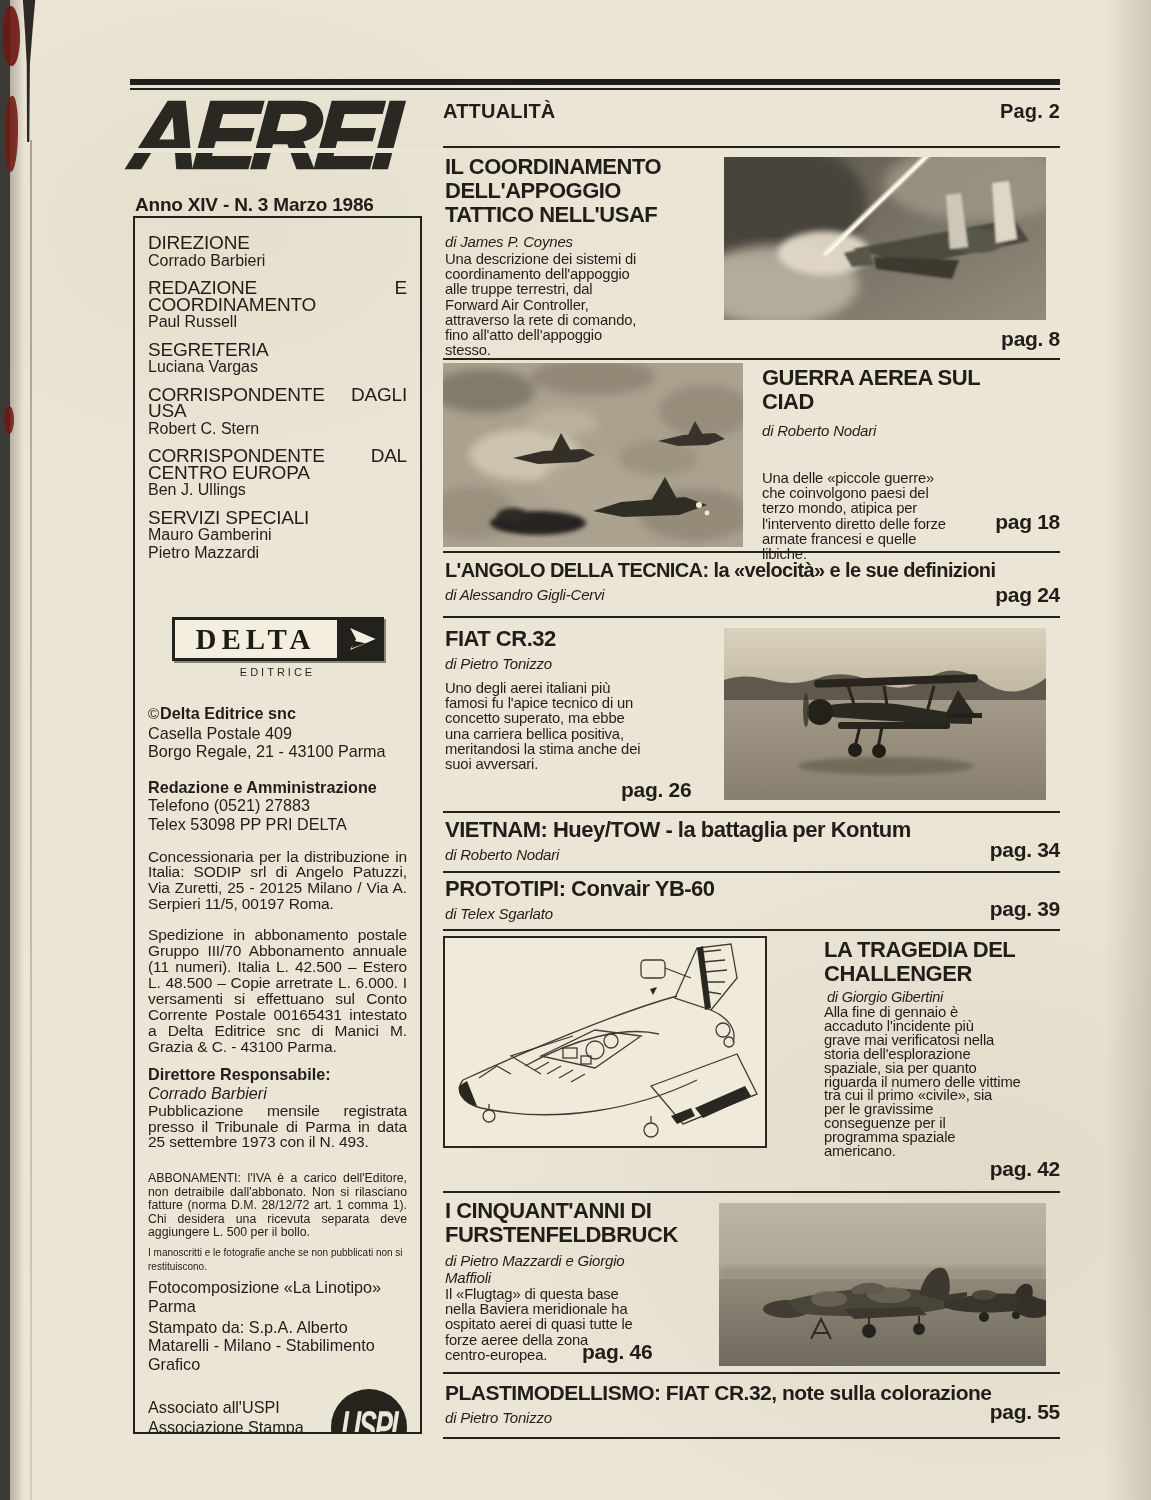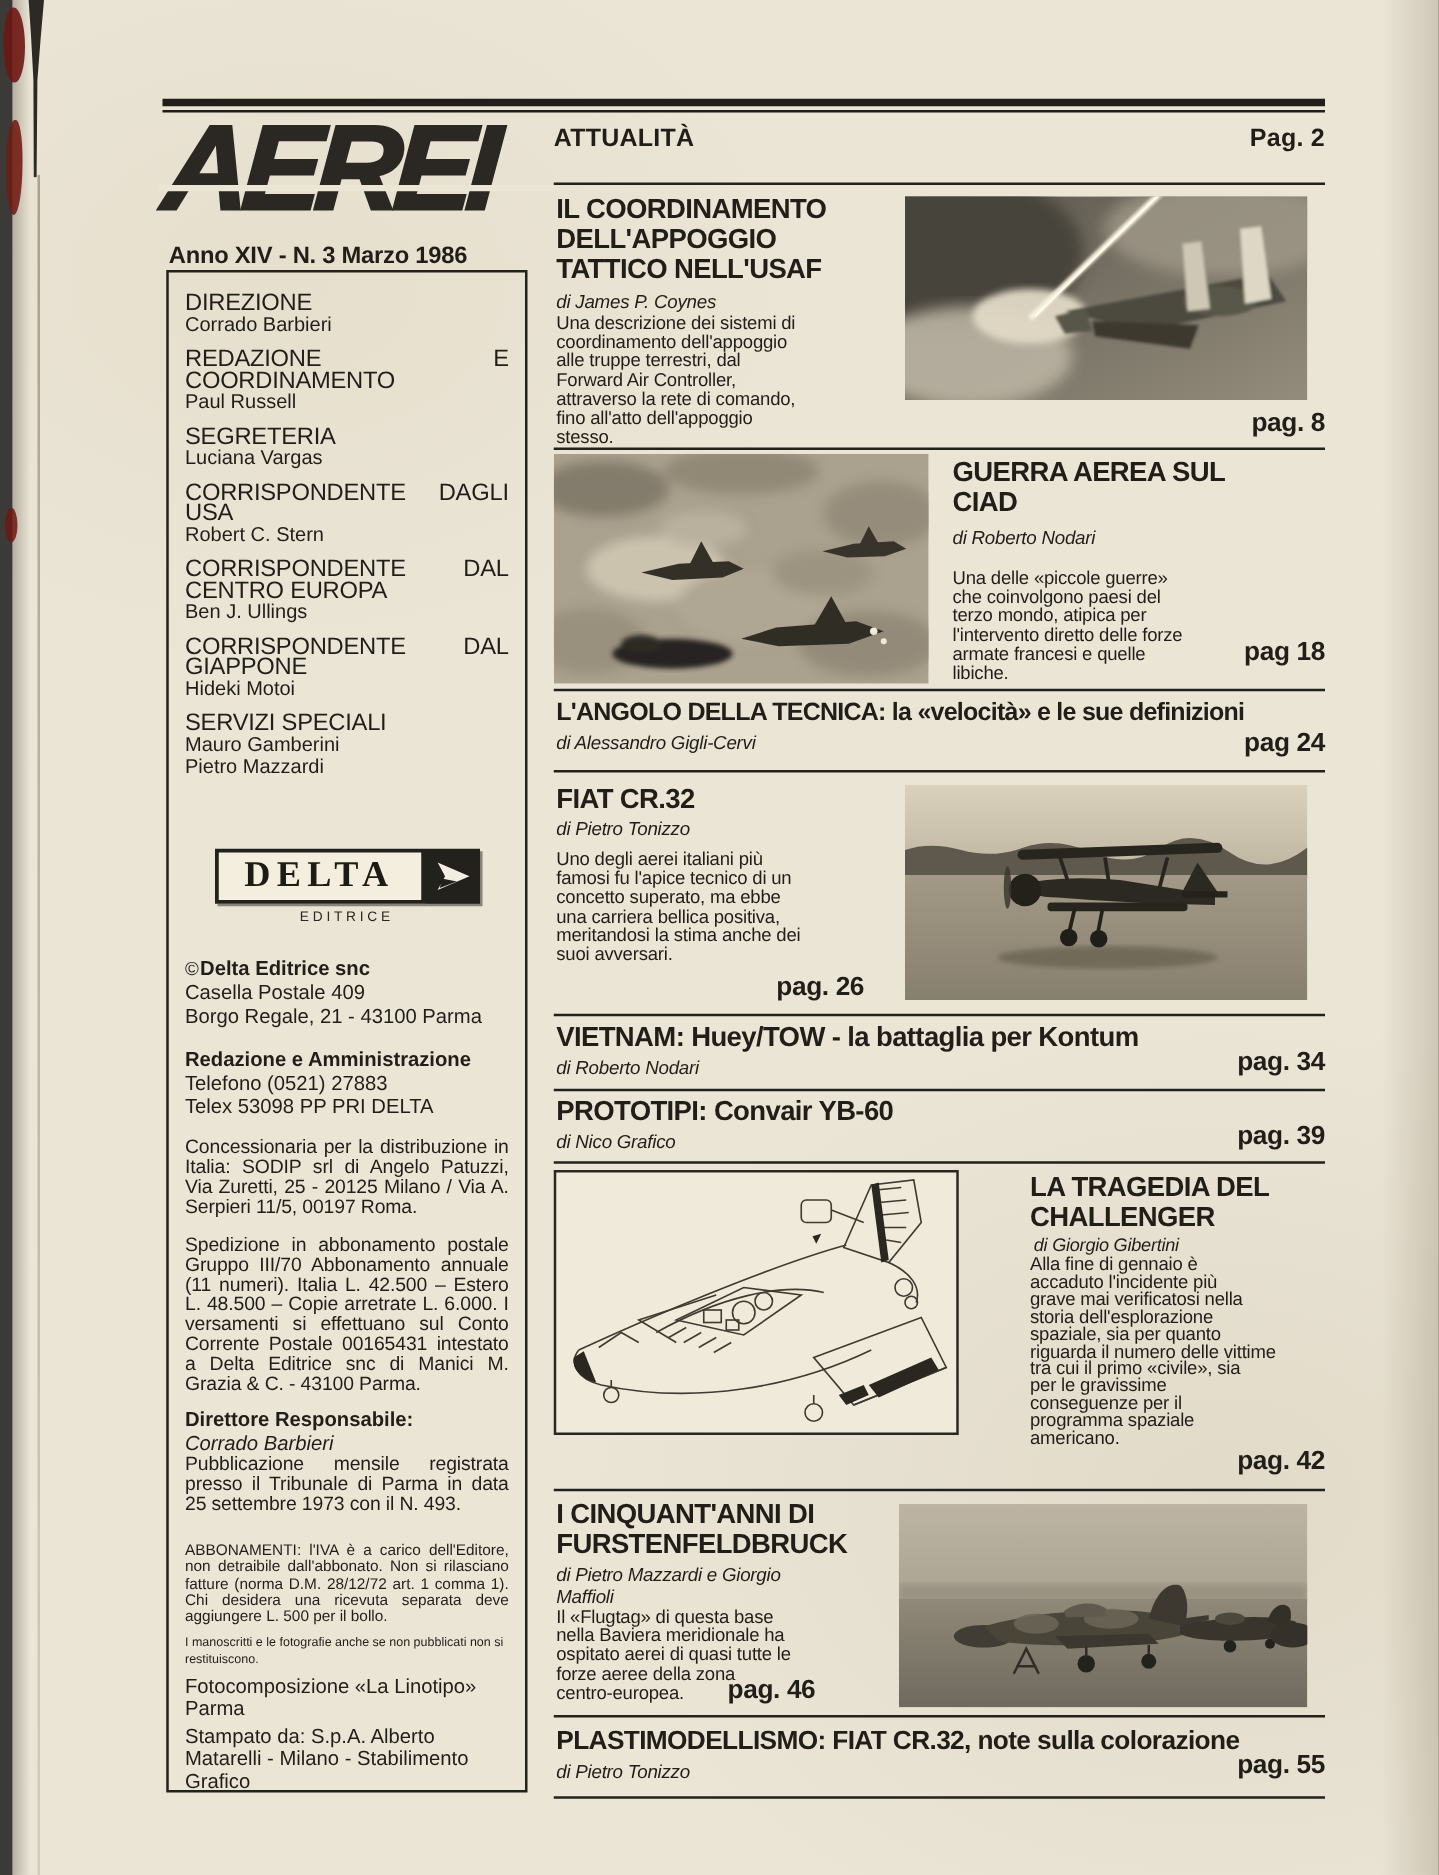--- a/index.html
+++ b/index.html
@@ -117,24 +117,20 @@
     </div>
     <div class="staff-sec">
       <div class="role">CORRISPONDENTE DAGLI USA</div>
       <div class="names">Robert C. Stern</div>
     </div>
     <div class="staff-sec">
       <div class="role">CORRISPONDENTE DAL CENTRO EUROPA</div>
       <div class="names">Ben J. Ullings</div>
     </div>
     <div class="staff-sec">
-      <div class="role">CORRISPONDENTE DAL GIAPPONE</div>
-      <div class="names">Hideki Motoi</div>
-    </div>
-    <div class="staff-sec">
       <div class="role">SERVIZI SPECIALI</div>
       <div class="names">Mauro Gamberini
 Pietro Mazzardi</div>
     </div>
 
     <div class="delta-wrap">
       <div class="delta-box">
         <div class="delta-name">DELTA</div>
         <div class="delta-sq">
           <svg width="34" height="34" viewBox="0 0 40 40" aria-hidden="true">
@@ -271,21 +267,21 @@
       <circle cx="264" cy="150" r="2.4" fill="#e8e4d8"></circle>
       <g filter="url(#bB2)">
         <ellipse cx="95" cy="160" rx="48" ry="12" fill="#262420"></ellipse>
         <ellipse cx="70" cy="152" rx="16" ry="7" fill="#2b2923"></ellipse>
       </g>
     </svg>
   </div>
   <div class="atitle" style="left:762px;top:366px;width:275px;">GUERRA AEREA SUL
 CIAD</div>
   <div class="byline" style="left:762px;top:422px;">di Roberto Nodari</div>
-  <div class="adesc" style="left:762px;top:456px;width:262px;">Una delle «piccole guerre»
+  <div class="adesc" style="left:762px;top:471px;width:262px;">Una delle «piccole guerre»
 che coinvolgono paesi del
 terzo mondo, atipica per
 l'intervento diretto delle forze
 armate francesi e quelle
 libiche.</div>
   <div class="pnum pnum-right" style="top:510px;">pag 18</div>
   <div class="hr" style="top:551px;"></div>
 
   <div class="atitle atitle-sm" style="left:445px;top:558px;">L'ANGOLO DELLA TECNICA: la «velocità» e le sue definizioni</div>
   <div class="byline" style="left:445px;top:586px;">di Alessandro Gigli-Cervi</div>
@@ -343,21 +339,21 @@
     </svg>
   </div>
   <div class="hr" style="top:811px;"></div>
 
   <div class="atitle" style="left:445px;top:818px;">VIETNAM: Huey/TOW - la battaglia per Kontum</div>
   <div class="byline" style="left:445px;top:846px;">di Roberto Nodari</div>
   <div class="pnum pnum-right" style="top:838px;">pag. 34</div>
   <div class="hr" style="top:871px;"></div>
 
   <div class="atitle" style="left:445px;top:877px;">PROTOTIPI: Convair YB-60</div>
-  <div class="byline" style="left:445px;top:905px;">di Nico Grafico</div>
+  <div class="byline" style="left:445px;top:905px;">di Telex Sgarlato</div>
   <div class="pnum pnum-right" style="top:897px;">pag. 39</div>
   <div class="hr" style="top:929px;"></div>
 
   <div class="draw" style="left:443px;top:936px;width:324px;height:212px;">
     <svg width="320" height="208" viewBox="0 0 320 208" aria-hidden="true">
       <g stroke="#403b32" fill="none" stroke-width="1.3">
         <path d="M18,142 C70,118 170,75 232,58"></path>
         <path d="M18,142 C10,152 16,165 36,170 C110,186 190,172 252,142"></path>
         <polyline points="34,140 52,128 66,136"></polyline>
         <path d="M80,128 C130,100 180,88 214,96"></path>

